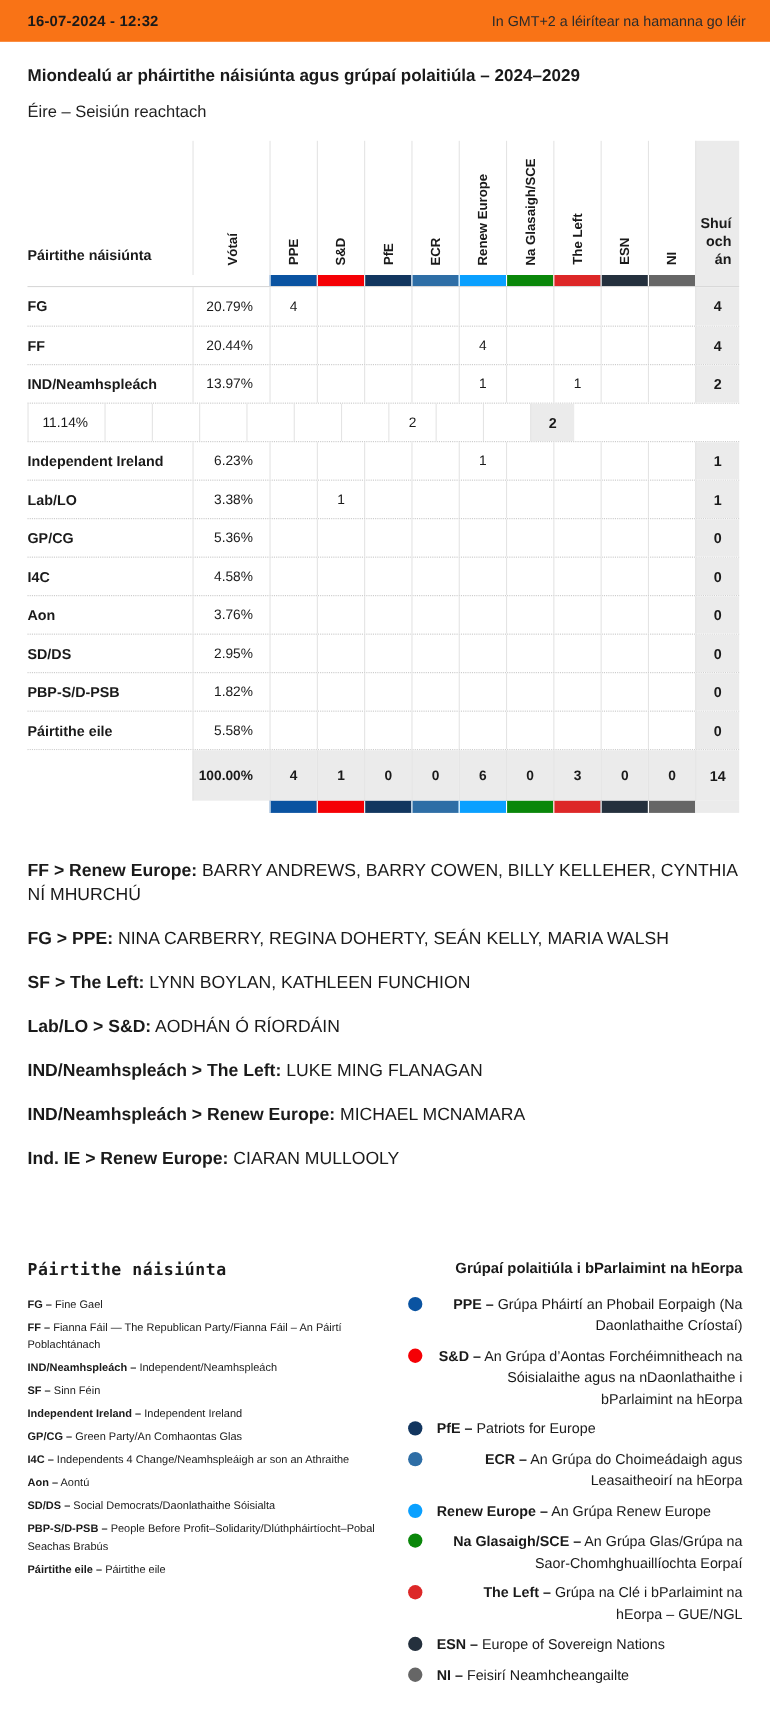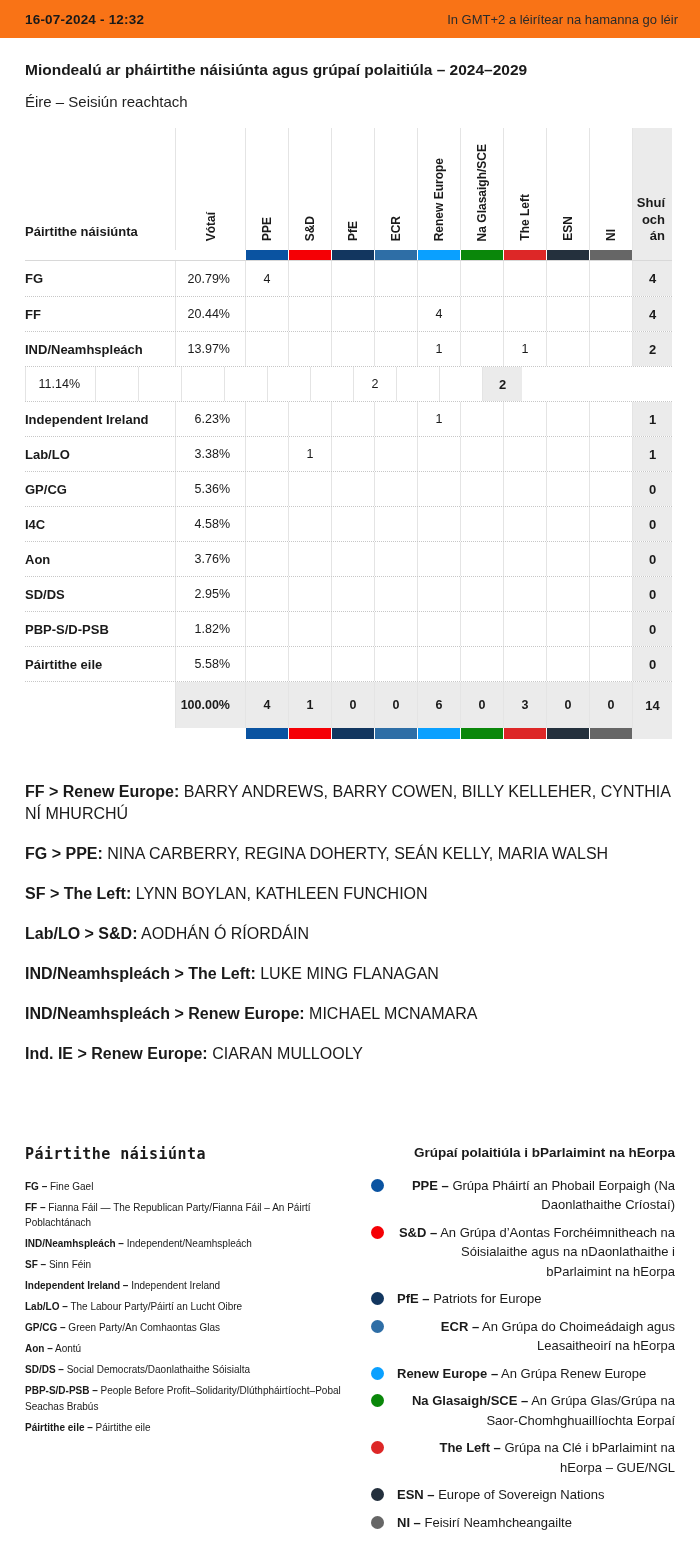--- a/index.html
+++ b/index.html
@@ -448,30 +448,30 @@
         <div class="pitem">
           <b>SF –</b>
           <span>Sinn Féin</span>
         </div>
 
         <div class="pitem">
           <b>Independent Ireland –</b>
           <span>Independent Ireland</span>
         </div>
 
-        <div class="pitem">
-          <b>Lab/LO –</b>
-          <span>The Labour Party/Páirtí an Lucht Oibre</span>
-        </div>
 
         <div class="pitem">
           <b>GP/CG –</b>
           <span>Green Party/An Comhaontas Glas</span>
         </div>
 
+        <div class="pitem">
+          <b>I4C –</b>
+          <span>Independents 4 Change/Neamhspleáigh ar son an Athraithe</span>
+        </div>
 
         <div class="pitem">
           <b>Aon –</b>
           <span>Aontú</span>
         </div>
 
         <div class="pitem">
           <b>SD/DS –</b>
           <span>Social Democrats/Daonlathaithe Sóisialta</span>
         </div>

